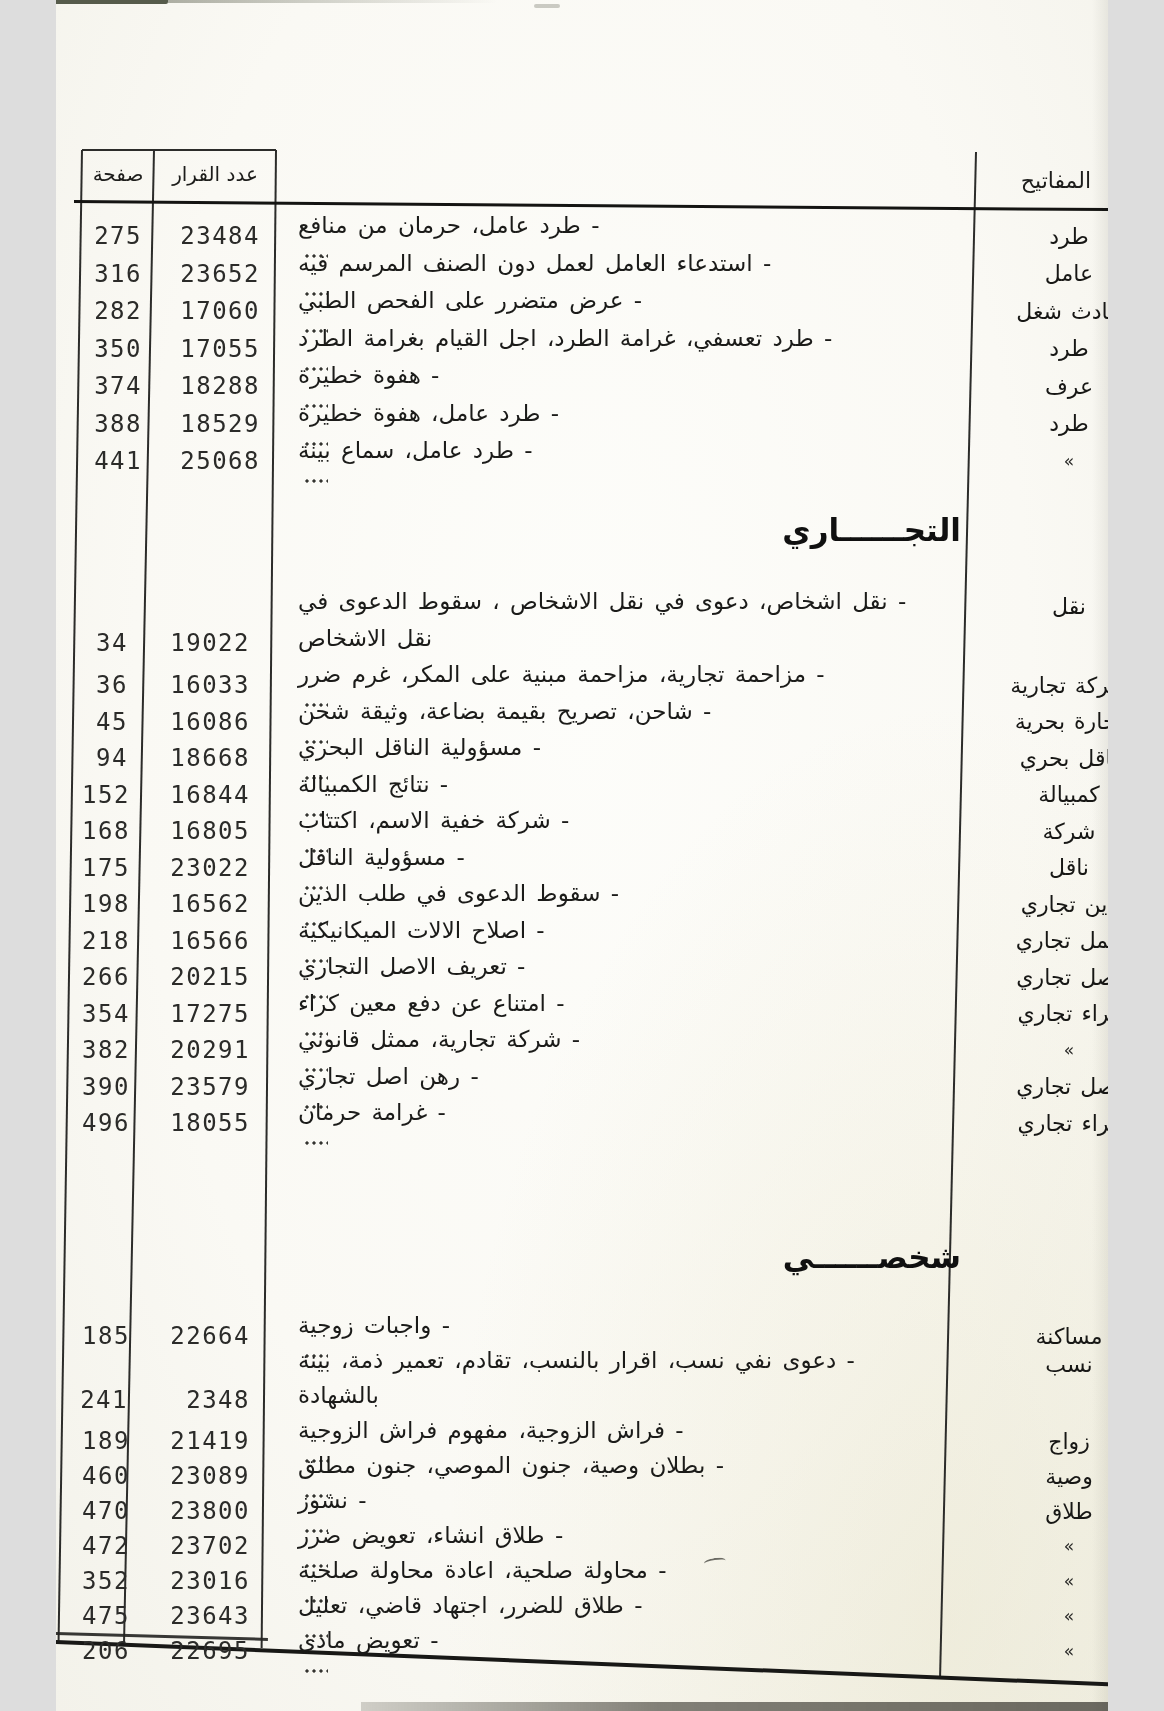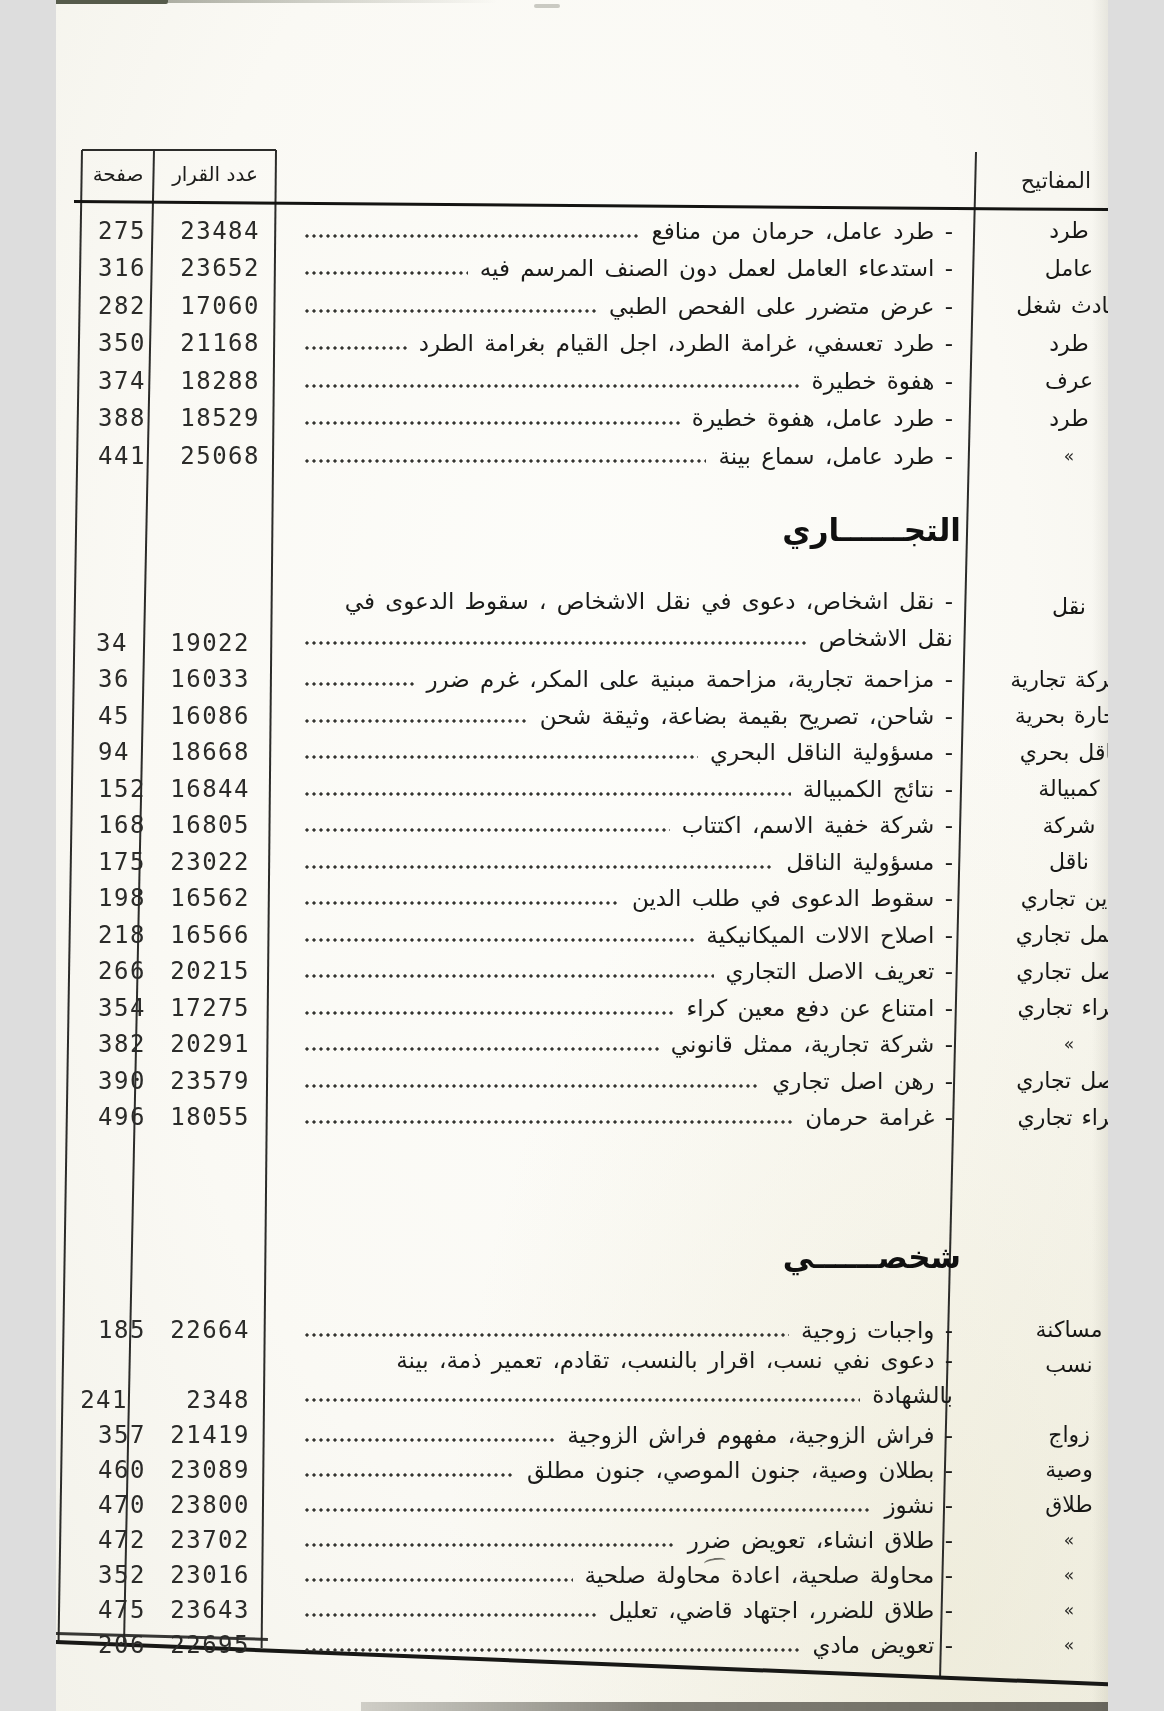--- a/index.html
+++ b/index.html
@@ -62,29 +62,29 @@
   .heading{margin-left:194px;width:685px;height:50px;direction:rtl;
     font-weight:bold;font-size:31px;color:#101010;line-height:50px;
     letter-spacing:0;}
   #s1 .heading{margin-bottom:33px;}
   #s2 .heading{margin-bottom:30px;}
 
   .row{display:grid;grid-template-columns:72px 122px 685px 190px;height:var(--rh);align-items:center;}
   .row.two{height:calc(var(--rh)*2);}
 
   .num{font-family:"DejaVu Sans Mono", monospace;font-size:24px;color:#2b2b29;
-    text-align:right;letter-spacing:1.5px;white-space:nowrap;padding-left:16px;}
+    text-align:right;letter-spacing:1.5px;white-space:nowrap;}
   .page-col{padding-right:12px;}
   .dec-col{padding-right:16px;}
   #s1 .page-col,#s2 .page-col{padding-right:26px;}
   #s1 .dec-col,#s2 .dec-col{padding-right:26px;}
   .row.two .num{align-self:end;height:var(--rh);display:flex;align-items:center;justify-content:flex-end;}
 
   .desc{direction:rtl;font-size:23px;color:#1b1b19;padding-right:8px;padding-left:22px;word-spacing:3px;}
-  .dline{display:flex;align-items:flex-start;}
+  .dline{display:flex;align-items:flex-end;flex-direction:column;}
   .row.two .dline{height:var(--rh);}
   .dtext{white-space:nowrap;}
   .leader{flex:1 1 auto;height:8px;margin:14px 12px 0 6px;
     background-image:radial-gradient(circle at 3px 4px,#33332f 1.35px,rgba(0,0,0,0) 1.9px);
     background-size:7px 8px;background-repeat:repeat-x;background-position:left center;
     min-width:24px;}
 
   .key{direction:rtl;text-align:center;font-size:22px;color:#171715;padding-left:26px;word-spacing:2px;}
   .row.two .key{align-self:start;height:var(--rh);display:flex;align-items:center;justify-content:center;width:100%;box-sizing:border-box;}
   .key.ditto{font-size:17px;color:#2a2a28;}
@@ -152,21 +152,21 @@
         <div class="dline dline1">
           <span class="dtext t1">- عرض متضرر على الفحص الطبي</span>
           <span class="leader l1"></span>
         </div>
 
       </div>
       <div class="key">حادث شغل</div>
     </div>
         <div class="row">
       <div class="num page-col">350</div>
-      <div class="num dec-col">21168</div>
+      <div class="num dec-col">17055</div>
       <div class="desc">
         <div class="dline dline1">
           <span class="dtext t1">- طرد تعسفي، غرامة الطرد، اجل القيام بغرامة الطرد</span>
           <span class="leader l1"></span>
         </div>
 
       </div>
       <div class="key">طرد</div>
     </div>
         <div class="row">
@@ -403,21 +403,21 @@
 
         </div>
         <div class="dline dline2">
           <span class="dtext t2">بالشهادة</span>
           <span class="leader l2"></span>
         </div>
       </div>
       <div class="key">نسب</div>
     </div>
         <div class="row">
-      <div class="num page-col">357</div>
+      <div class="num page-col">189</div>
       <div class="num dec-col">21419</div>
       <div class="desc">
         <div class="dline dline1">
           <span class="dtext t1">- فراش الزوجية، مفهوم فراش الزوجية</span>
           <span class="leader l1"></span>
         </div>
 
       </div>
       <div class="key">زواج</div>
     </div>

